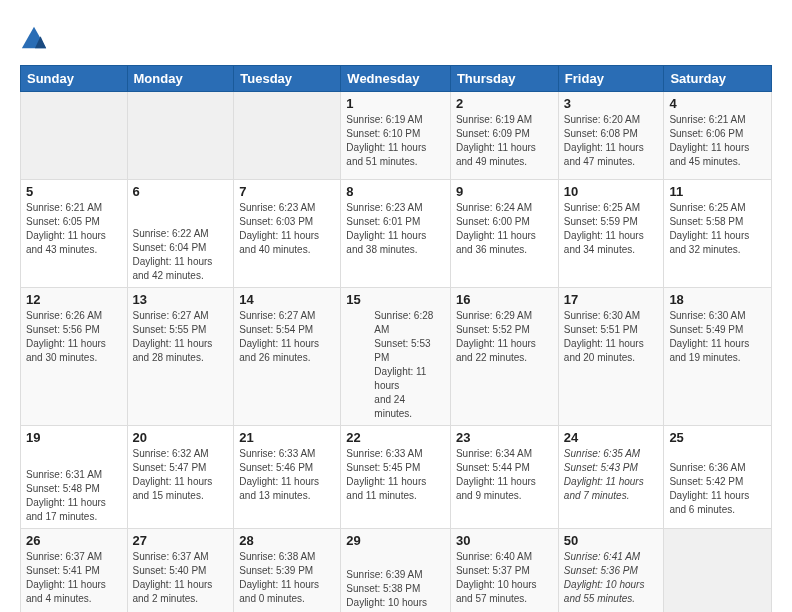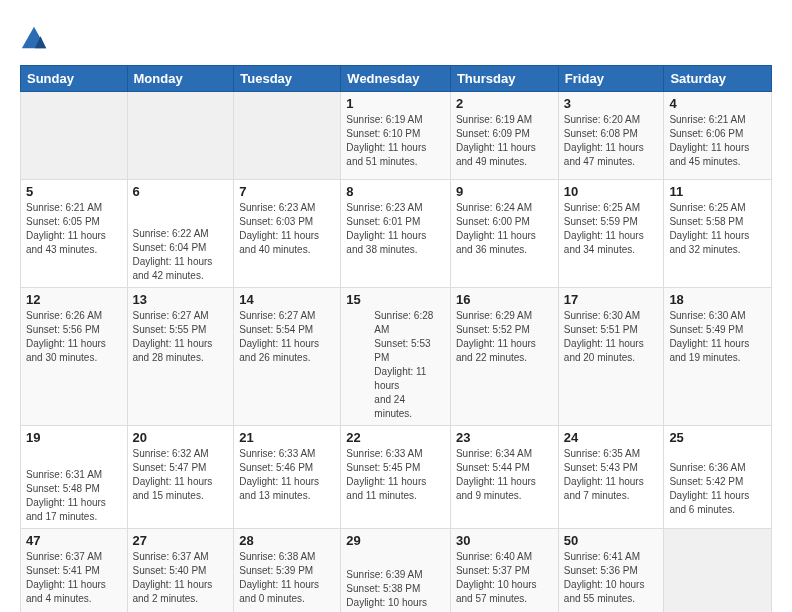--- a/index.html
+++ b/index.html
@@ -299,36 +299,36 @@
           </td>
           <td>
             <span class="day-num">23</span>
             <div class="day-info" style="white-space: pre-line;">Sunrise: 6:34 AM
 Sunset: 5:44 PM
 Daylight: 11 hours
 and 9 minutes.</div>
           </td>
           <td>
             <span class="day-num">24</span>
-            <div class="day-info" style="white-space: pre-line;">Sunrise: 6:35 AM
+            <div class="day-info" style="white-space: pre-line; font-style: italic;">Sunrise: 6:35 AM
 Sunset: 5:43 PM
 Daylight: 11 hours
 and 7 minutes.</div>
           </td>
           <td>
             <span class="day-num">25</span>
             <div class="day-info" style="white-space: pre-line; margin-top: 16px;">Sunrise: 6:36 AM
 Sunset: 5:42 PM
 Daylight: 11 hours
 and 6 minutes.</div>
           </td>
         </tr>
         <tr>
           <td>
-            <span class="day-num">47</span>
+            <span class="day-num">26</span>
             <div class="day-info" style="white-space: pre-line;">Sunrise: 6:37 AM
 Sunset: 5:41 PM
 Daylight: 11 hours
 and 4 minutes.</div>
           </td>
           <td>
             <span class="day-num">27</span>
             <div class="day-info" style="white-space: pre-line;">Sunrise: 6:37 AM
 Sunset: 5:40 PM
 Daylight: 11 hours
@@ -350,21 +350,21 @@
           </td>
           <td>
             <span class="day-num">30</span>
             <div class="day-info" style="white-space: pre-line;">Sunrise: 6:40 AM
 Sunset: 5:37 PM
 Daylight: 10 hours
 and 57 minutes.</div>
           </td>
           <td>
             <span class="day-num">50</span>
-            <div class="day-info" style="white-space: pre-line;">Sunrise: 6:41 AM
+            <div class="day-info" style="white-space: pre-line; font-style: italic;">Sunrise: 6:41 AM
 Sunset: 5:36 PM
 Daylight: 10 hours
 and 55 minutes.</div>
           </td>
           <td class="empty-cell"></td>
         </tr>
       </tbody>
   </table>
 </div>
 

